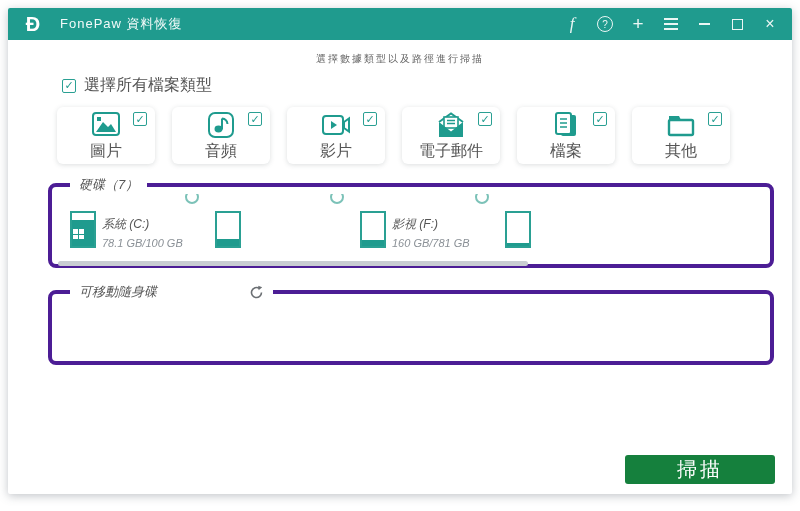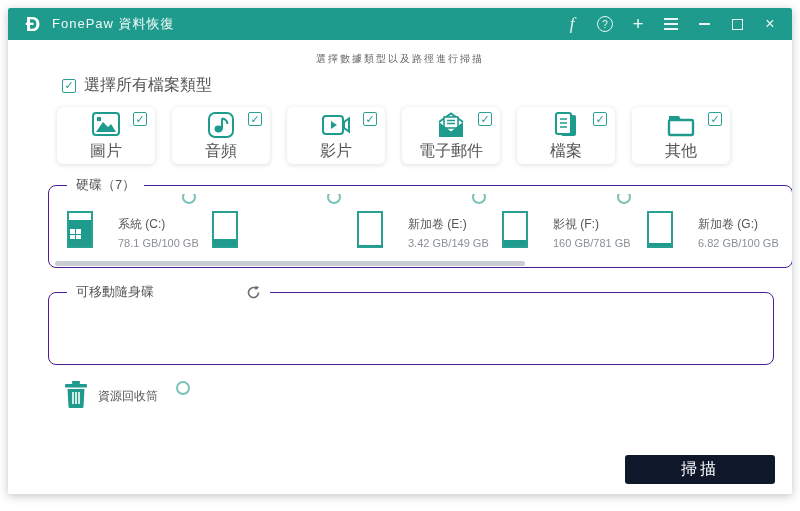--- a/index.html
+++ b/index.html
@@ -5,21 +5,21 @@
   * { margin:0; padding:0; box-sizing:border-box; }
   html,body { width:800px; height:511px; background:#ffffff; overflow:hidden;
     font-family:"Liberation Sans","DejaVu Sans",sans-serif; }
   .window { position:absolute; left:8px; top:8px; width:784px; height:486px;
     background:#ffffff; box-shadow:0 2px 10px rgba(80,90,100,0.35); border-radius:2px; overflow:hidden; }
 
   
   .titlebar { height:32px; background:#1F9B8E; display:flex; align-items:center; color:#fff; }
   .logo { width:22px; height:22px; margin-left:14px; display:flex; align-items:center; justify-content:center;
     font-weight:bold; font-size:20px; color:#fff; }
-  .app-title { margin-left:8px; font-size:13px; letter-spacing:1px; color:#f2faf9; }
+  .app-title { margin-left:16px; font-size:13px; letter-spacing:1px; color:#f2faf9; }
   .tb-icons { margin-left:auto; display:flex; align-items:center; gap:13px; margin-right:12px; }
   .tb-btn { width:20px; height:20px; display:flex; align-items:center; justify-content:center;
     color:#eaf6f4; font-size:15px; cursor:pointer; }
   .fb { font-family:"Liberation Serif","DejaVu Serif",serif; font-size:17px; font-style:italic; }
   .help-circle { width:16px; height:16px; border:1.4px solid #eaf6f4; border-radius:50%;
     font-size:10px; display:flex; align-items:center; justify-content:center; }
   .plus { font-size:19px; font-weight:300; }
   .burger { display:flex; flex-direction:column; gap:3px; }
   .burger i { display:block; width:14px; height:2px; background:#eaf6f4; }
   .min-line { width:11px; height:2px; background:#eaf6f4; }
@@ -36,26 +36,26 @@
   
   .cards { display:flex; gap:17px; margin:11px 0 0 49px; }
   .card { position:relative; width:98px; height:57px; background:#fff; border-radius:6px;
     box-shadow:0 1px 5px rgba(60,70,80,0.18); display:flex; flex-direction:column;
     align-items:center; justify-content:center; cursor:pointer; }
   .card .checkbox { position:absolute; top:5px; right:8px; width:14px; height:14px; }
   .card-icon { height:30px; display:flex; align-items:center; justify-content:center; }
   .card-label { font-size:16px; color:#555; margin-top:1px; }
 
   
-  .panel { border:1px solid #4c1d95; border-radius:8px; margin:0 18px 0 40px; }
+  .panel { border:4px solid #4c1d95; border-radius:8px; margin:0 18px 0 40px;font-style:italic; }
   .panel legend { font-size:13px; color:#555; margin-left:18px; padding:0 9px; }
   .drives-panel { margin-top:12px; height:92px; }
   .drives-strip { display:flex; overflow:hidden; margin-left:18px; height:58px; }
   .drive { position:relative; flex:0 0 145px; padding-top:17px; cursor:pointer; }
-  .drive-inner { display:flex; gap:25px; }
+  .drive-inner { display:flex; gap:6px; }
   .disk { position:relative; width:26px; height:37px; border:2px solid #2AA093; background:#fff; overflow:hidden; }
   .disk-fill { position:absolute; left:0; right:0; bottom:0; background:#1F9B8E; }
   .win-logo { position:absolute; left:1px; bottom:7px; width:11px; height:10px;
     display:grid; grid-template-columns:5px 5px; grid-template-rows:4.5px 4.5px; gap:1px; }
   .win-logo i { background:#fff; display:block; }
   .drive-texts { padding-top:3px; }
   .drive-name { font-size:12px; color:#555; white-space:nowrap; }
   .drive-size { font-size:11px; color:#8A9096; margin-top:4px; white-space:nowrap; }
   .radio { position:absolute; top:-4px; right:16px; width:14px; height:14px;
     border:2px solid #7CC2B8; border-radius:50%; background:#fff; cursor:pointer; }
@@ -67,21 +67,21 @@
 
   
   .recycle-row { position:relative; margin:6px 0 0 56px; width:200px; }
   .recycle-radio { position:absolute; left:112px; top:0px; width:14px; height:14px;
     border:2px solid #7CC2B8; border-radius:50%; background:#fff; cursor:pointer; }
   .recycle-body { display:flex; align-items:center; gap:10px; margin-top:16px; cursor:pointer; }
   .recycle-label { font-size:12px; color:#555; }
 
   
   .scan-btn { position:absolute; right:17px; bottom:10px; width:150px; height:29px;
-    background:#0f172a; color:#fff; font-size:16px; letter-spacing:3px; border:none;
+    background:#15803d; color:#fff; font-size:20px; letter-spacing:3px; border:none;
     border-radius:3px; display:flex; align-items:center; justify-content:center; cursor:pointer;
     font-family:"Liberation Sans","DejaVu Sans",sans-serif; }
 </style>
 </head>
 <body>
 
 <div class="window">
 
   <div class="titlebar">
     <span class="logo">Ð</span>
@@ -220,87 +220,55 @@
 
       <div class="drive">
         <span class="radio"></span>
         <div class="drive-inner">
           <span class="disk">
               <span class="disk-fill" style="height: 20%;"></span>
             </span>
         </div>
       </div>
 
-      <div class="drive">
-        <span class="radio"></span>
-        <div class="drive-inner">
-          <span class="disk">
-              <span class="disk-fill" style="height: 4%;"></span>
-            </span>
-          <span class="drive-texts">
-            <span class="drive-name">新加卷 (E:)</span>
-            <div class="drive-size">3.42 GB/149 GB</div>
-          </span>
-        </div>
-      </div>
 
       <div class="drive">
         <span class="radio"></span>
         <div class="drive-inner">
           <span class="disk">
               <span class="disk-fill" style="height: 17%;"></span>
             </span>
           <span class="drive-texts">
             <span class="drive-name">影視 (F:)</span>
             <div class="drive-size">160 GB/781 GB</div>
           </span>
         </div>
       </div>
 
       <div class="drive selected">
         <div class="drive-inner">
           <span class="disk">
               <span class="disk-fill" style="height: 8%;"></span>
             </span>
-          <span class="drive-texts">
-            <span class="drive-name">新加卷 (G:)</span>
-            <div class="drive-size">6.82 GB/100 GB</div>
-          </span>
         </div>
 
       </div>
 
     </div>
     <div class="hscrollbar"></div>
   </fieldset>
 
   <fieldset class="panel removable-panel">
     <legend>
       <span>可移動隨身碟</span>
       <span class="refresh-icon">
         <svg width="15" height="15" viewBox="0 0 15 15">
             <path d="M12.5 7.5 a5 5 0 1 1 -2.2-4.1" fill="none" stroke="#6b6f73" stroke-width="1.6"></path>
             <polygon points="9.2,0.8 13.2,2.2 9.6,5.2" fill="#6b6f73"></polygon>
           </svg>
       </span>
     </legend>
   </fieldset>
 
-  <div class="recycle-row">
-    <span class="recycle-radio"></span>
-    <div class="recycle-body">
-      <span>
-        <svg width="24" height="27" viewBox="0 0 24 27">
-            <rect x="8" y="0" width="8" height="3" rx="1" fill="#1F9B8E"></rect>
-            <rect x="1" y="3" width="22" height="3.4" rx="1" fill="#1F9B8E"></rect>
-            <path d="M3.5 8 H20.5 L19.5 26 a1.5 1.5 0 0 1 -1.5 1 H6 a1.5 1.5 0 0 1 -1.5 -1 Z" fill="#1F9B8E"></path>
-            <line x1="9" y1="11" x2="9" y2="23" stroke="#fff" stroke-width="1.6"></line>
-            <line x1="12" y1="11" x2="12" y2="23" stroke="#fff" stroke-width="1.6"></line>
-            <line x1="15" y1="11" x2="15" y2="23" stroke="#fff" stroke-width="1.6"></line>
-          </svg>
-      </span>
-      <span class="recycle-label">資源回收筒</span>
-    </div>
-  </div>
 
   <button class="scan-btn">掃描</button>
 
 </div>
 
 </body></html>

